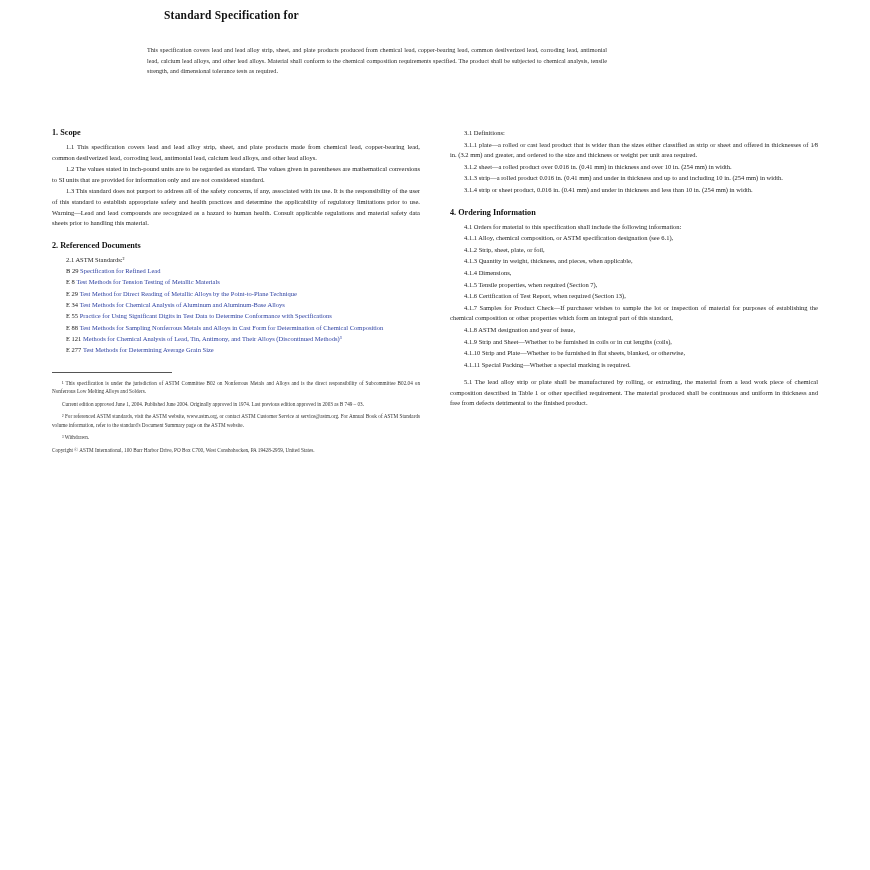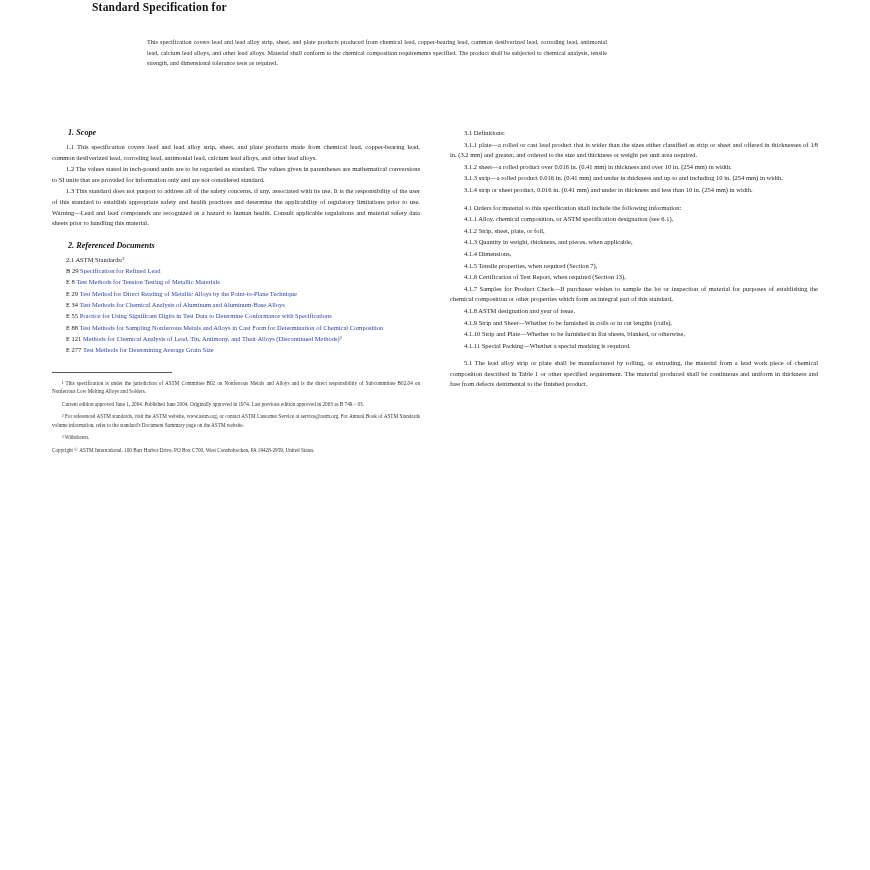--- a/index.html
+++ b/index.html
@@ -18,22 +18,22 @@
     position: relative;
     width: 870px;
     height: 870px;
     background: #ffffff;
     box-sizing: border-box;
     padding: 0 52px;
   }
 
   
   .doc-header {
-    padding-top: 0px;
-    margin-left: 40px;
+    padding-top: 8px;
+    margin-left: 112px;
   }
   .doc-title {
     font-weight: bold;
     font-size: 11.5px;
     line-height: 15px;
     letter-spacing: 0.2px;
     color: #111;
     filter: blur(0.55px);
   }
   .doc-title .line2 {
@@ -61,24 +61,23 @@
     gap: 30px;
   }
   .col {
     width: 372px;
     position: relative;
   }
 
   h2.sec {
     font-size: 8.2px;
     font-weight: bold;
-    margin: 0 0 5px 16px;
+    margin: 0 0 5px 0;
     color: #111;
     filter: blur(0.5px);
-    font-style: italic;
   }
   h2.sec.spaced {
     margin-top: 12px;
   }
 
   p.para {
     font-size: 6.5px;
     line-height: 10.6px;
     margin: 0 0 1px 0;
     text-align: justify;
@@ -199,20 +198,21 @@
     </div>
 
     <div class="col">
 
       <p class="para">3.1 Definitions:</p>
       <p class="para">3.1.1 plate—a rolled or cast lead product that is wider than the sizes either classified as strip or sheet and offered in thicknesses of 1⁄8 in. (3.2 mm) and greater, and ordered to the size and thickness or weight per unit area required.</p>
       <p class="para">3.1.2 sheet—a rolled product over 0.016 in. (0.41 mm) in thickness and over 10 in. (254 mm) in width.</p>
       <p class="para">3.1.3 strip—a rolled product 0.016 in. (0.41 mm) and under in thickness and up to and including 10 in. (254 mm) in width.</p>
       <p class="para gap">3.1.4 strip or sheet product, 0.016 in. (0.41 mm) and under in thickness and less than 10 in. (254 mm) in width.</p>
 
+      <h2 class="sec spaced">4. Ordering Information</h2>
       <p class="para">4.1 Orders for material to this specification shall include the following information:</p>
       <p class="para">4.1.1 Alloy, chemical composition, or ASTM specification designation (see 6.1),</p>
       <p class="para">4.1.2 Strip, sheet, plate, or foil,</p>
       <p class="para">4.1.3 Quantity in weight, thickness, and pieces, when applicable,</p>
       <p class="para">4.1.4 Dimensions,</p>
       <p class="para">4.1.5 Tensile properties, when required (Section 7),</p>
       <p class="para">4.1.6 Certification of Test Report, when required (Section 13),</p>
       <p class="para">4.1.7 Samples for Product Check—If purchaser wishes to sample the lot or inspection of material for purposes of establishing the chemical composition or other properties which form an integral part of this standard,</p>
       <p class="para">4.1.8 ASTM designation and year of issue,</p>
       <p class="para">4.1.9 Strip and Sheet—Whether to be furnished in coils or in cut lengths (coils),</p>

